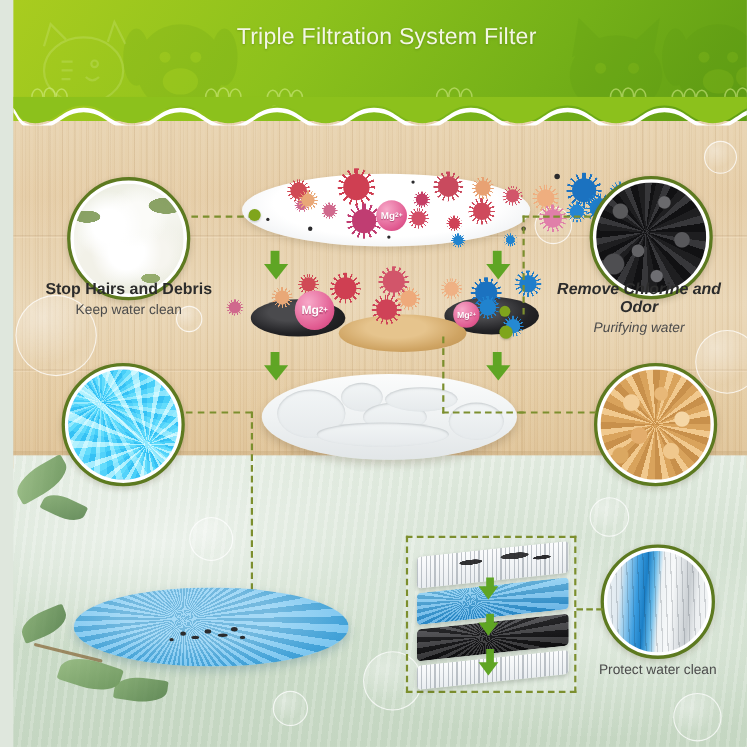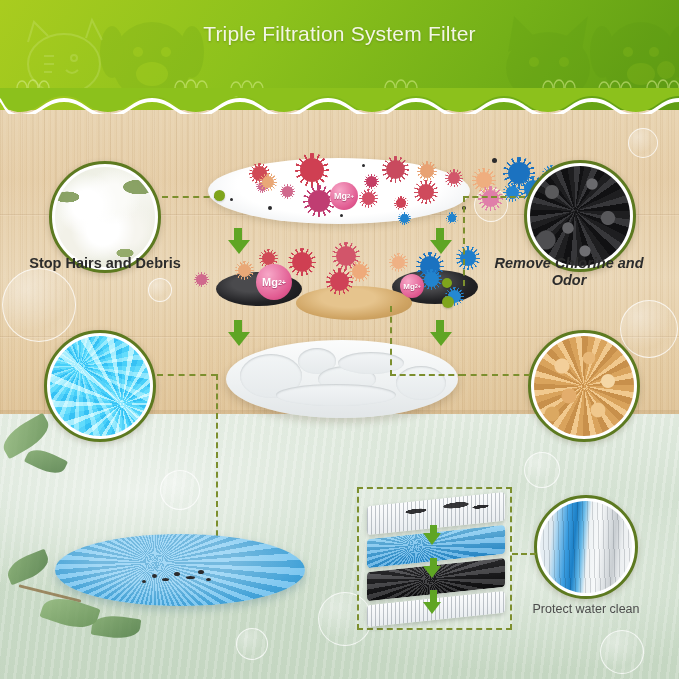--- a/index.html
+++ b/index.html
@@ -2,21 +2,21 @@
 <html><head>
 <meta charset="utf-8">
 <style>
   * { margin:0; padding:0; box-sizing:border-box; }
   body {
     width:679px; height:679px;
     font-family:"Liberation Sans", sans-serif;
     overflow:hidden; position:relative;
     background:#dfe7dd;
   }
-  .stage { position:absolute; inset:0; overflow:hidden; }
+  .stage { position:absolute; inset:0; overflow:hidden;margin-left:12px; }
 
   
   .bg-wood {
     position:absolute; left:0; top:96px; width:679px; height:330px;
     background:
       repeating-linear-gradient(90deg,
         rgba(255,255,255,0.00) 0px, rgba(255,255,255,0.00) 2px,
         rgba(160,120,70,0.07) 2px, rgba(160,120,70,0.07) 3px,
         rgba(255,255,255,0.05) 3px, rgba(255,255,255,0.05) 6px),
       repeating-linear-gradient(90deg,
@@ -501,27 +501,29 @@
     <div class="tray-cell" style="left:112px; top:12px; width:66px; height:22px;"></div>
     <div class="tray-cell" style="left:170px; top:26px; width:50px; height:34px;"></div>
     <div class="tray-cell" style="left:50px; top:44px; width:120px; height:22px;"></div>
   </div>
 
   <div class="swatch" style="left:49px; top:161px; width:112px; height:112px;">
     <div class="fill fill-cotton"></div>
   </div>
   <div class="label" style="left:16px; top:255px; width:178px;">
     <div class="t1">Stop Hairs and Debris</div>
+    <div class="t2">Keep water clean</div>
   </div>
 
   <div class="swatch" style="left:524px; top:160px; width:112px; height:112px;">
     <div class="fill fill-carbon"></div>
   </div>
   <div class="label" style="left:480px; top:255px; width:178px;font-style:italic;">
     <div class="t1">Remove Chlorine and Odor</div>
+    <div class="t2">Purifying water</div>
   </div>
 
   <div class="swatch" style="left:44px; top:330px; width:112px; height:112px;">
     <div class="fill fill-sponge"></div>
   </div>
   <div class="label" style="left:11px; top:428px; width:178px;">
   </div>
 
   <div class="swatch" style="left:528px; top:330px; width:112px; height:112px;">
     <div class="fill fill-resin"></div>

